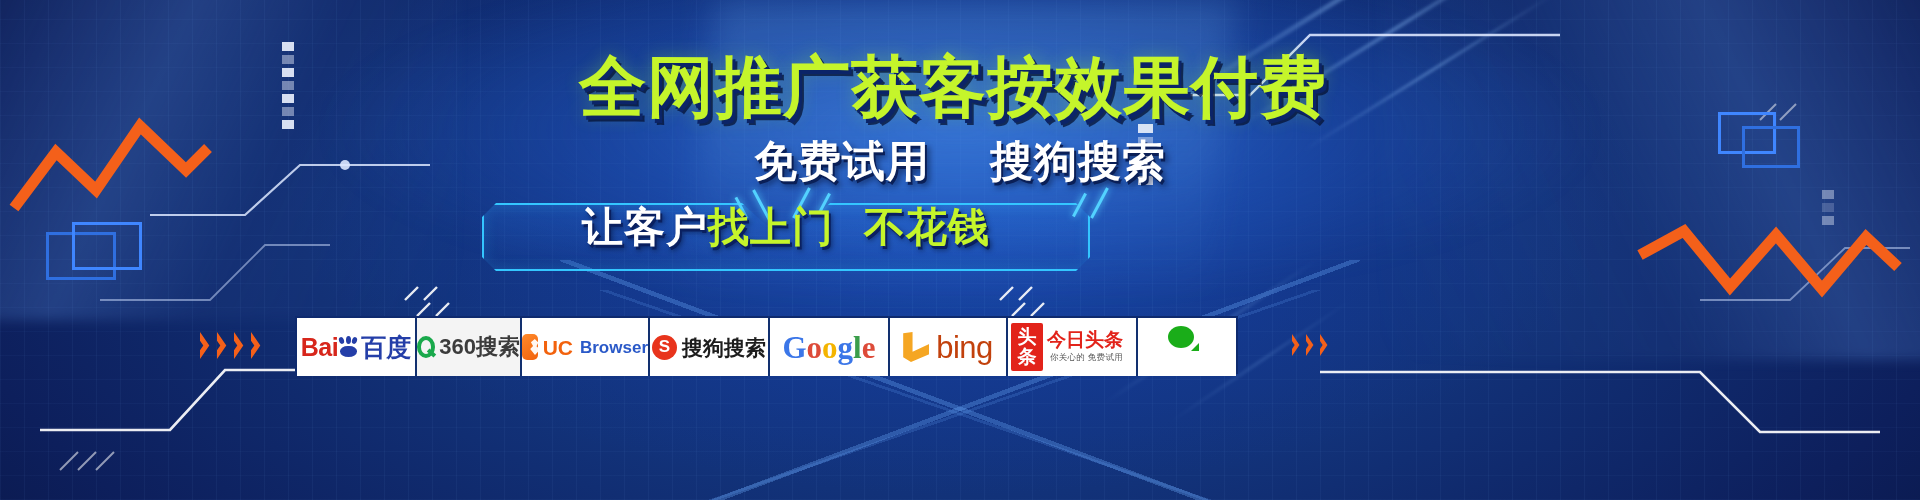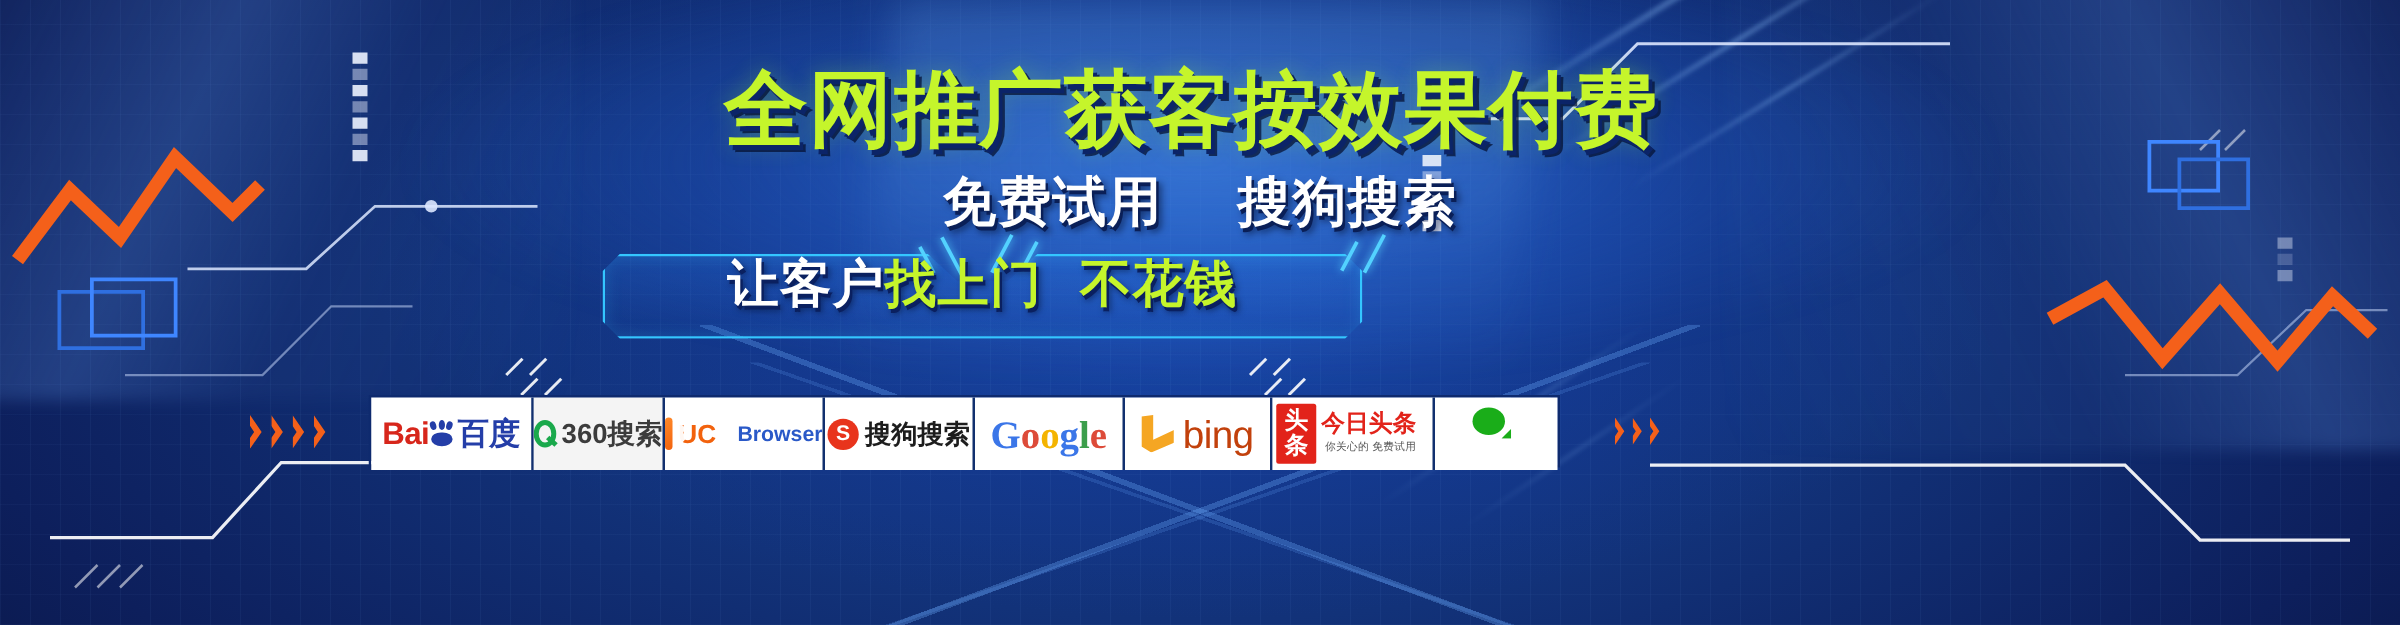--- a/index.html
+++ b/index.html
@@ -93,21 +93,21 @@
     height: 58px;
     background: #ffffff;
     border-right: 2px solid #12306f;
     display: flex; align-items: center; justify-content: center;
     overflow: hidden;
   }
   .logo-cell:last-child { border-right: none; }
   .logo-cell .lbl { white-space: nowrap; line-height: 1; }
 
   
-  .baidu { width: 130px; background:#fff;text-align:right; }
+  .baidu { width: 120px; background:#fff;text-align:right; }
   .baidu .bai { color:#d7261b; font-weight:bold; font-size:25px; letter-spacing:-.5px; }
   .baidu .cn  { color:#243ea8; font-weight:bold; font-size:25px; margin-left:2px; }
   .paw { position:relative; width:20px; height:22px; margin:0 1px 0 0; }
   .paw b { position:absolute; background:#243ea8; border-radius:50%; }
   .paw b.t1 { width:5px; height:7px; left:1px;  top:1px; transform:rotate(-18deg); }
   .paw b.t2 { width:5px; height:8px; left:7.5px;top:0px; }
   .paw b.t3 { width:5px; height:7px; left:14px; top:1px; transform:rotate(18deg); }
   .paw b.pad{ width:17px;height:11px; left:1.5px;top:9.5px; border-radius:46% 46% 50% 50%; }
 
   
@@ -115,21 +115,21 @@
   .s360 .ring { width:22px; height:22px; border:4px solid #1aa94c; border-radius:50%; position:relative; margin-right:4px; }
   .s360 .ring:after { content:""; position:absolute; width:9px; height:4px; background:#1aa94c; right:-5px; top:11px; transform:rotate(42deg); }
   .s360 .t { color:#3c3c3c; font-weight:bold; font-size:22px; }
 
   
   .uc { width: 128px; background:#fff; }
   .uc .sq { width:26px;height:26px;border-radius:5px;background:linear-gradient(145deg,#ff8a2b,#f2620d); margin-right:5px; position:relative; }
   .uc .sq:after{ content:""; position:absolute; left:7px; top:5px; width:12px;height:16px;
       background:#fff; clip-path: polygon(48% 0,78% 22%,62% 46%,92% 66%,50% 100%,10% 62%,34% 44%,16% 20%); opacity:.95;}
   .uc .u { color:#f2620d; font-weight:bold; font-size:21px; }
-  .uc .b { color:#2a59c8; font-weight:bold; font-size:17px; margin-left:17px; }
+  .uc .b { color:#2a59c8; font-weight:bold; font-size:17px; margin-left:7px; }
 
   
   .sogou { width: 120px; background:#fff; }
   .sogou .dot { width:25px;height:25px;border-radius:50%;background:#e8341c;margin-right:5px;
      color:#fff;font-weight:bold;font-size:17px;display:flex;align-items:center;justify-content:center; }
   .sogou .t { color:#1d1d1d; font-weight:bold; font-size:21px; }
 
   
   .google { width: 120px; background:#fff; font-family:"Liberation Serif", serif; }
   .google .g { font-size:31px; font-weight:bold; line-height:1; }

